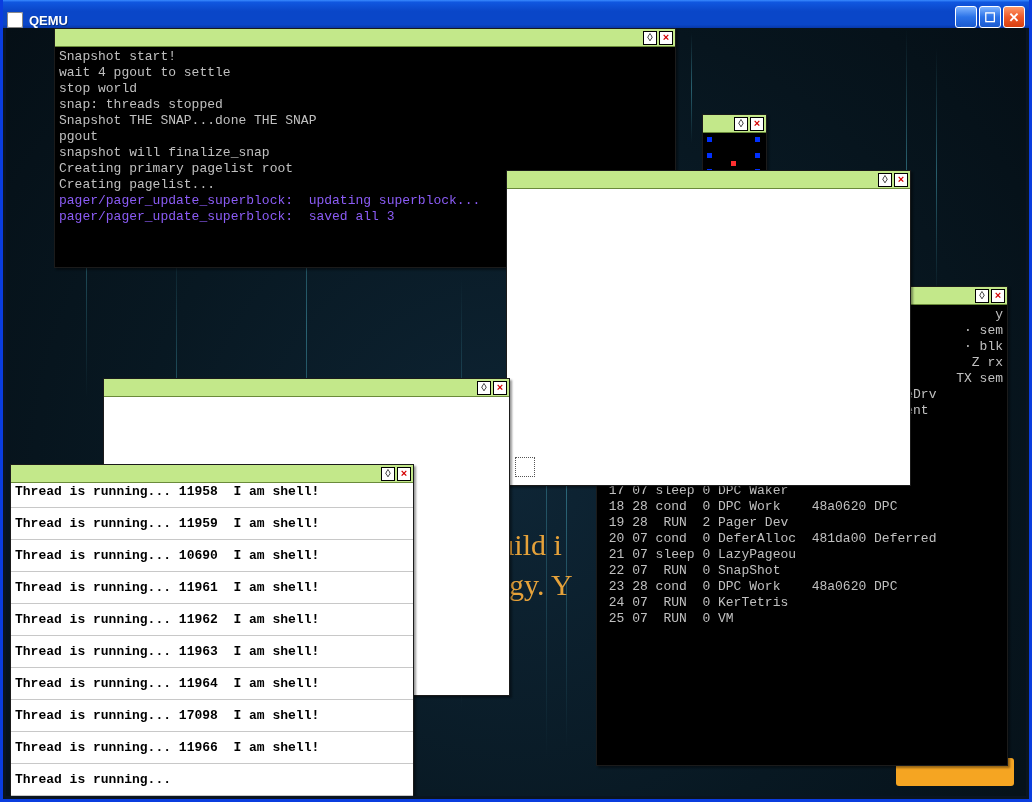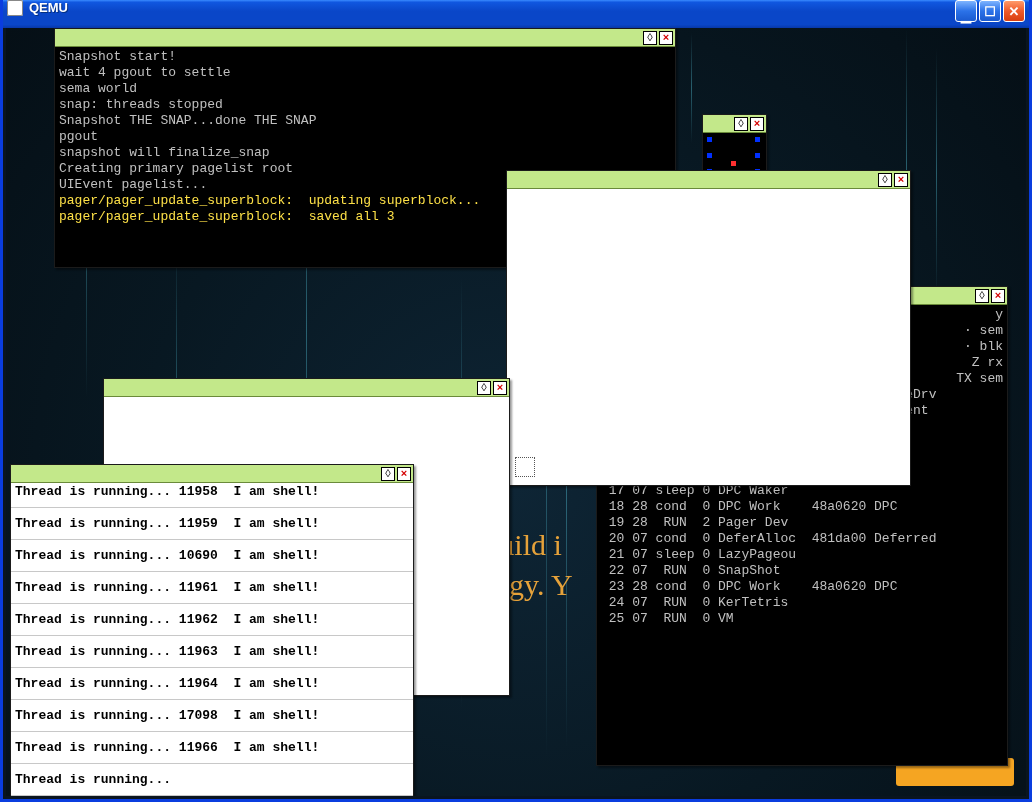--- a/index.html
+++ b/index.html
@@ -18,21 +18,21 @@
     width: 1032px;
     height: 802px;
     border: 3px solid #0a3ddf;
     border-top: none;
     background: #0a1520;
   }
   .xp-titlebar {
     height: 28px;
     background: linear-gradient(to bottom, #3a8bff 0%, #1057e0 8%, #0a46c8 40%, #0a46c8 88%, #0838a8 100%);
     display: flex;
-    align-items: flex-start;
+    align-items: flex-end;
     padding: 0 4px;
     color: #fff;
     font-size: 13px;
     font-weight: bold;
   }
   .xp-icon {
     width: 16px; height: 16px;
     background: #fff;
     margin-right: 6px;
     border-radius: 2px;
@@ -134,21 +134,21 @@
     top: 18px; bottom: 0;
     overflow: hidden;
     font-family: "Courier New", monospace;
     font-size: 13px;
     line-height: 16px;
   }
   .iwin .ibody.black { background: #000; color: #c0c0c0; padding: 2px 4px; }
   .iwin .ibody.white { background: #fff; color: #000; padding: 4px 6px; }
 
   .console-line { white-space: pre; }
-  .green { color: #fde047; }
+  .green { color: #8b5cf6; }
   .grey  { color: #c0c0c0; }
 
   .tty-line {
     white-space: pre;
     border-bottom: 1px solid #c8c8c8;
     padding: 8px 4px 7px 4px;
     font-weight: bold;
     font-size: 13px;
   }
   .tty-line.first { padding-top: 1px; }
@@ -281,27 +281,27 @@
       <div class="ibar">
         <span class="ititle">Console</span>
         <div class="ibtns">
           <div class="ibtn">◊</div>
           <div class="ibtn close">×</div>
         </div>
       </div>
       <div class="ibody black" id="console-body">
           <div class="console-line grey">Snapshot start!</div>
           <div class="console-line grey">wait 4 pgout to settle</div>
-          <div class="console-line grey">sema world</div>
+          <div class="console-line grey">stop world</div>
           <div class="console-line grey">snap: threads stopped</div>
           <div class="console-line grey">Snapshot THE SNAP...done THE SNAP</div>
           <div class="console-line grey">pgout</div>
           <div class="console-line grey">snapshot will finalize_snap</div>
           <div class="console-line grey">Creating primary pagelist root</div>
-          <div class="console-line grey">UIEvent pagelist...</div>
+          <div class="console-line grey">Creating pagelist...</div>
           <div class="console-line green">pager/pager_update_superblock:  updating superblock...</div>
           <div class="console-line green">pager/pager_update_superblock:  saved all 3</div>
         </div>
     </div>
 
     <div class="iwin" style="left:500px; top:142px; width:405px; height:316px;">
       <div class="ibar">
         <span class="ititle">?</span>
         <div class="ibtns">
           <div class="ibtn">◊</div>

